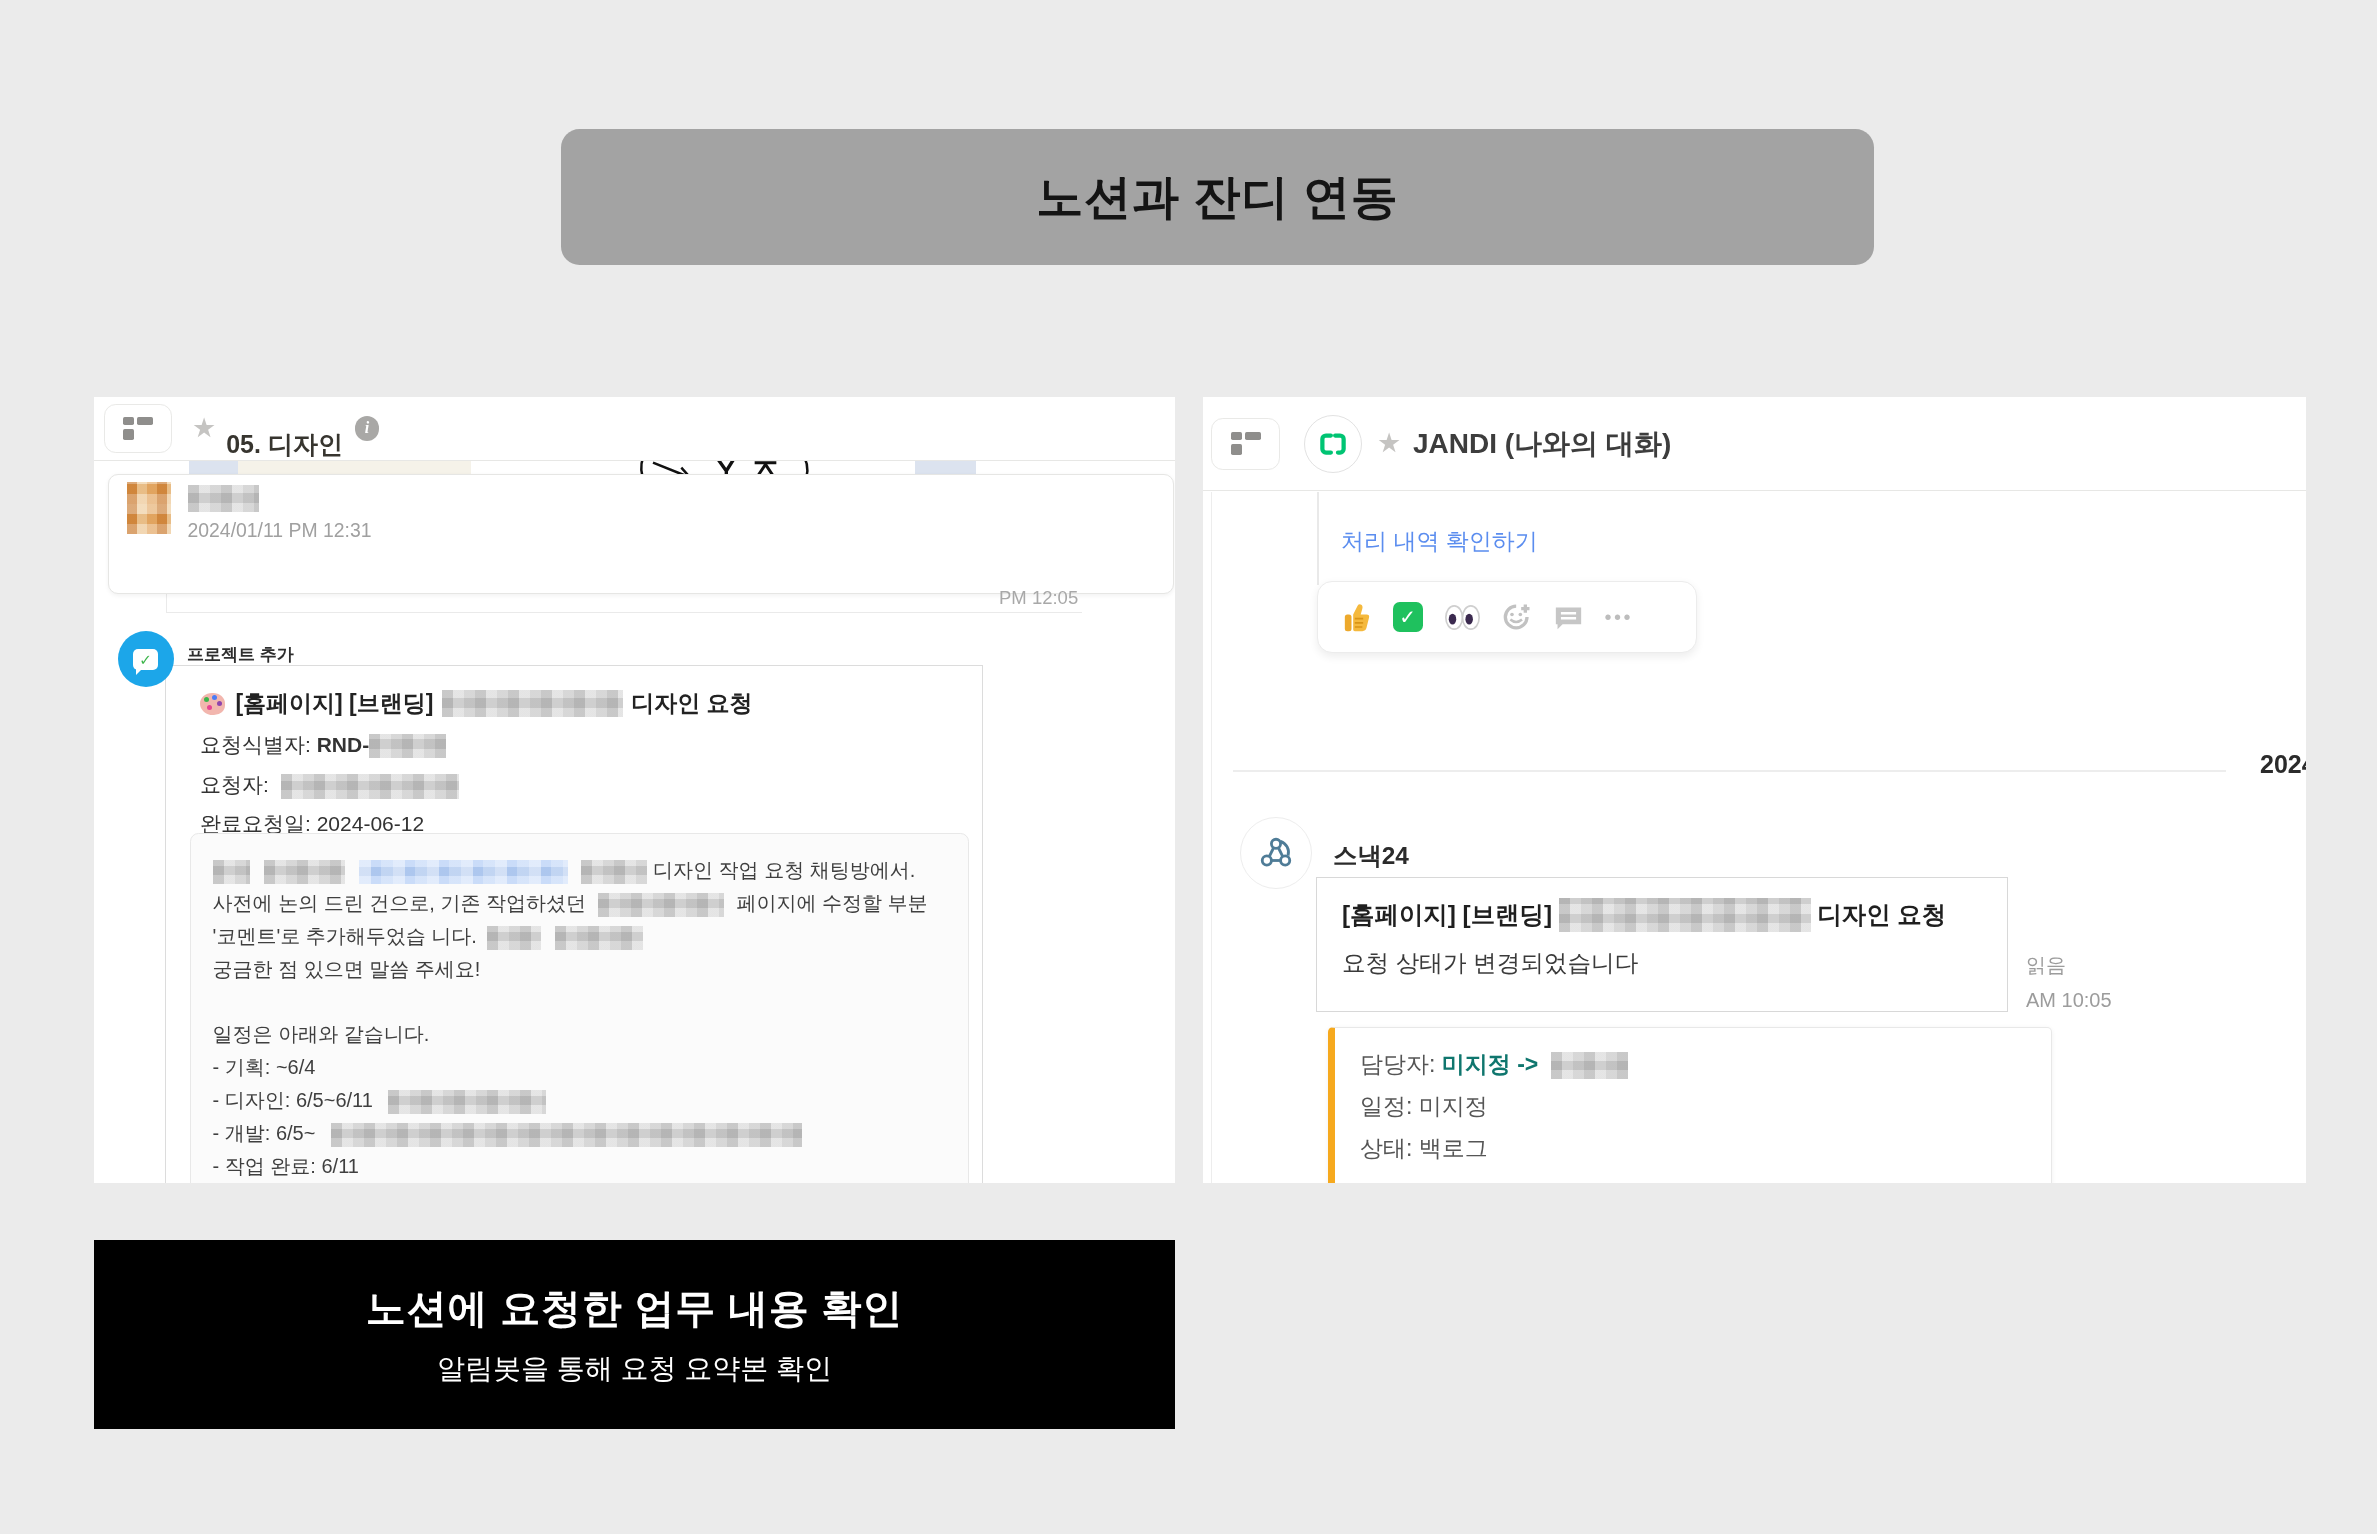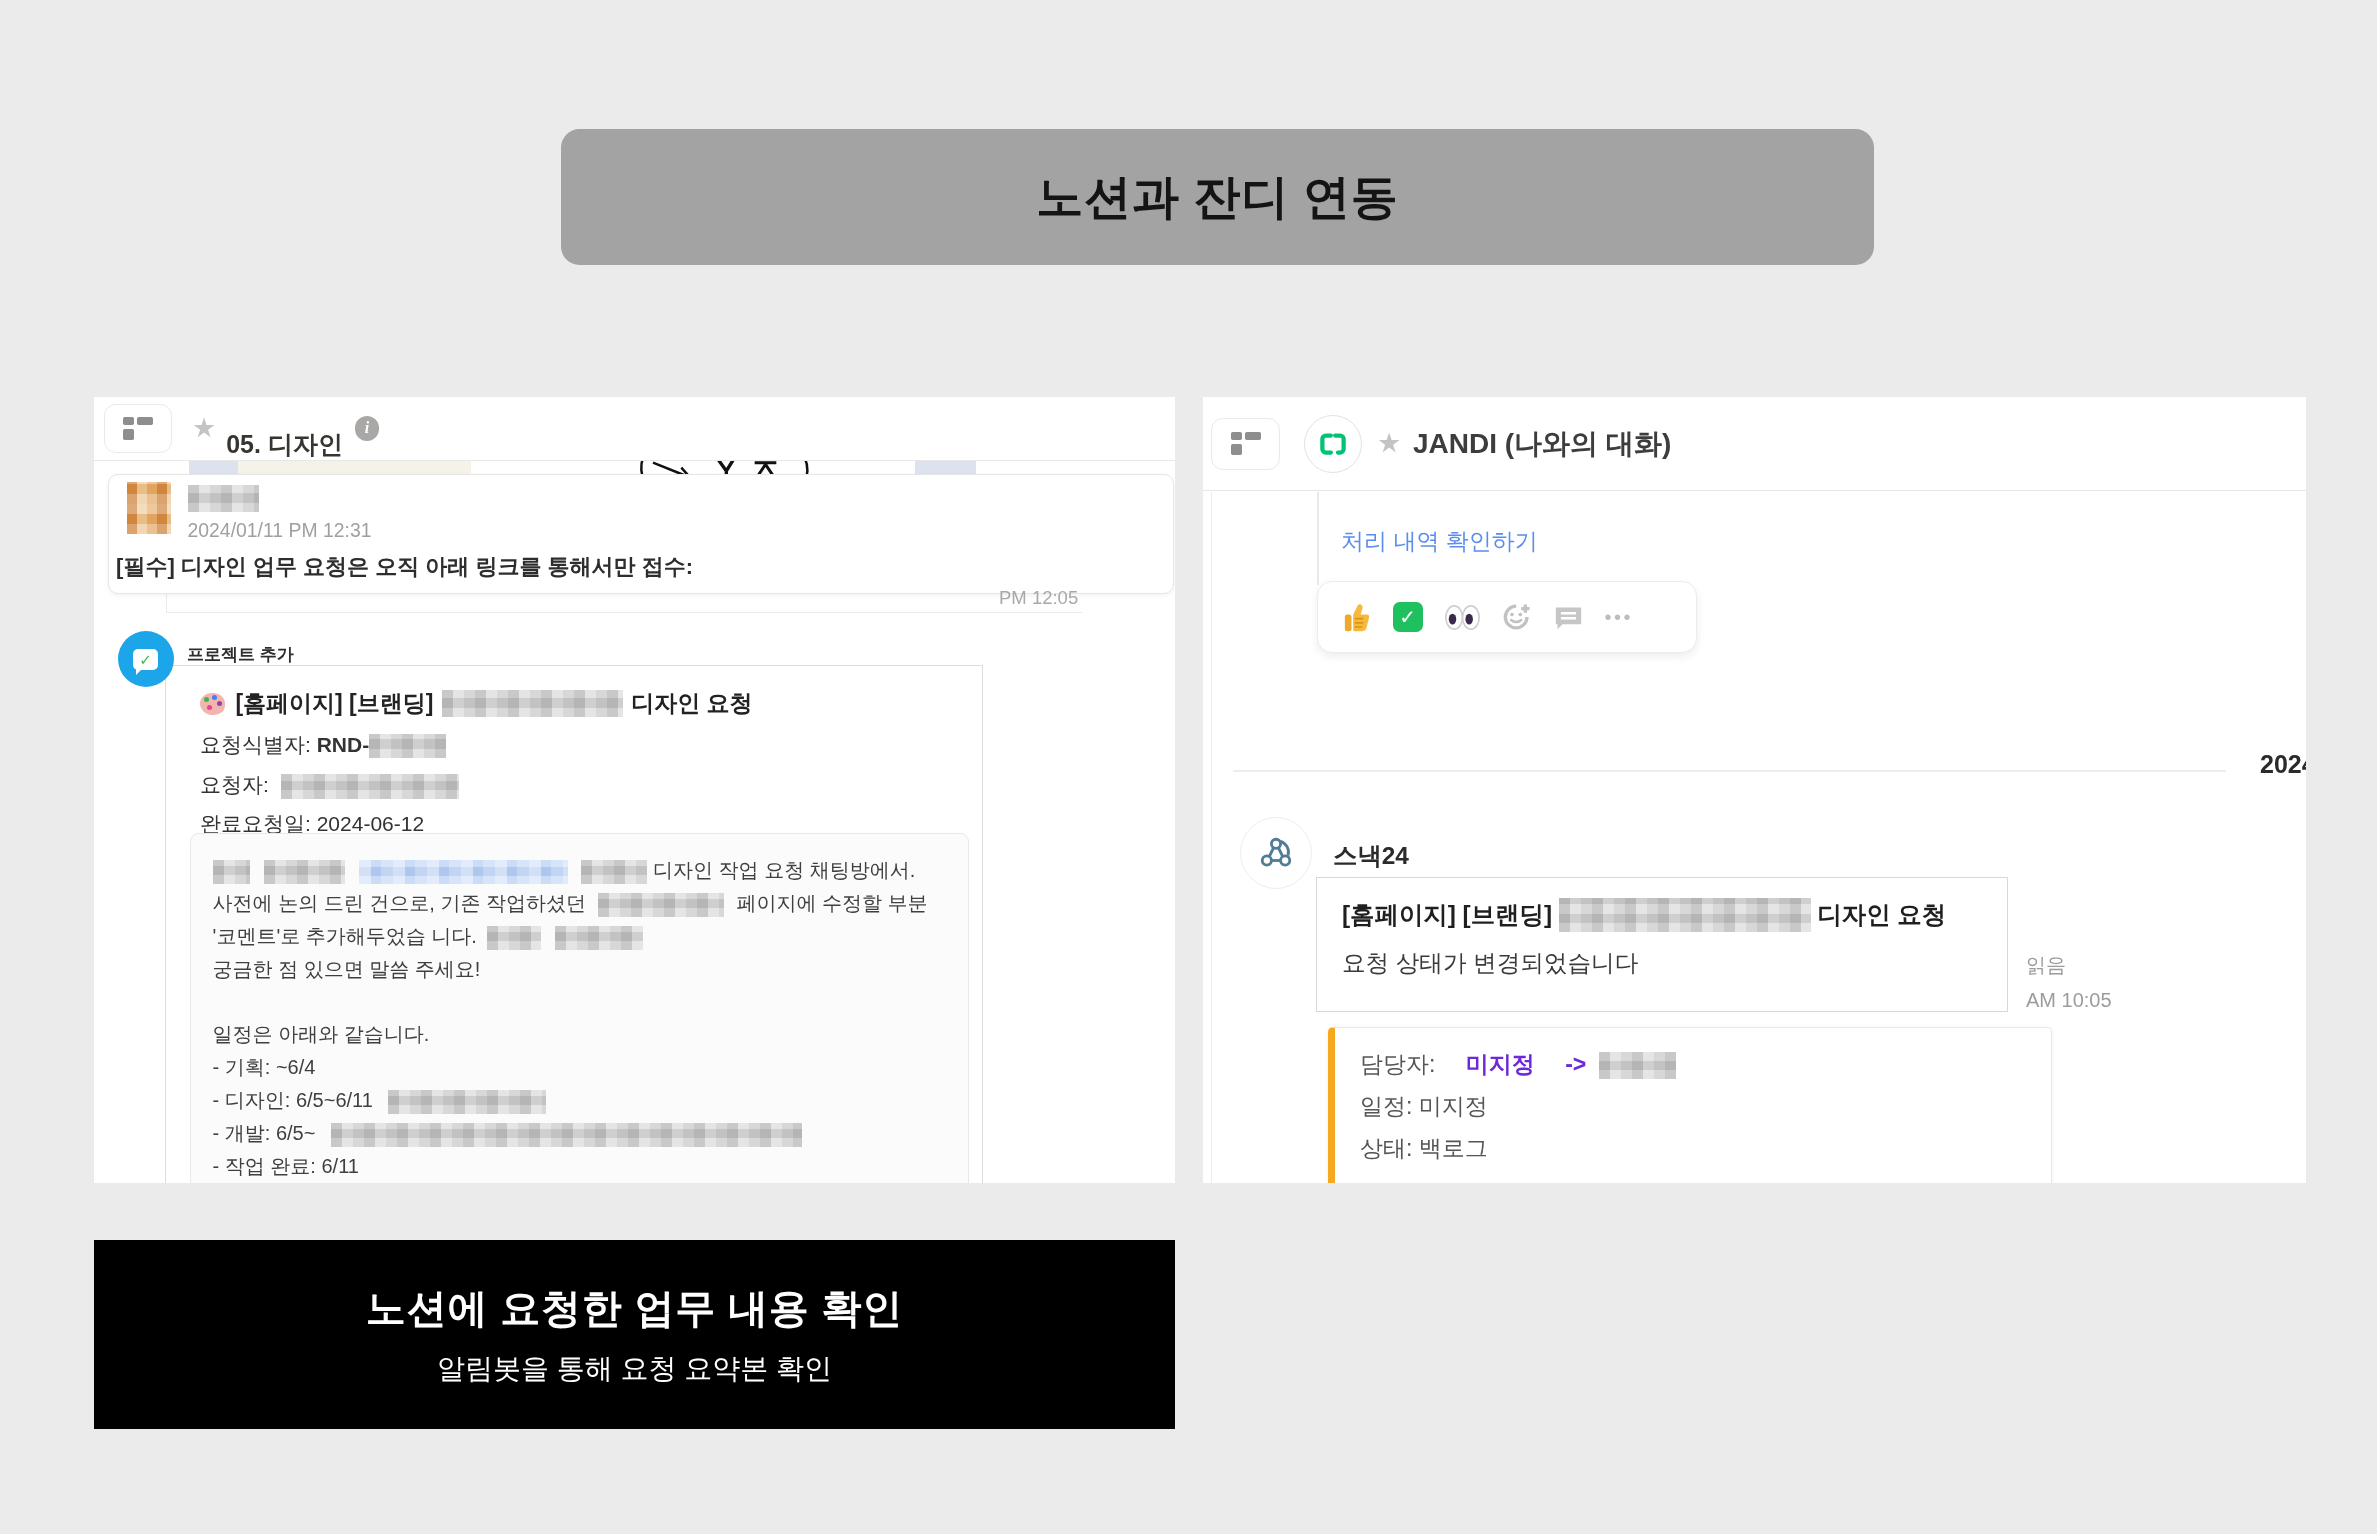--- a/index.html
+++ b/index.html
@@ -111,21 +111,21 @@
   .snack-name{position:absolute;left:130px;top:348px;font-size:24.4px;font-weight:800;color:#2b2b2b;}
   #jd-card1{position:absolute;left:113px;top:385px;width:692px;height:135px;border:1.7px solid #d8d8d8;background:#fff;
     box-sizing:border-box;padding:20px 25px;}
   #jd-card1 .trow{font-size:24.4px;font-weight:800;color:#1f1f1f;display:flex;align-items:center;gap:6.7px;}
   #jd-card1 .sub{font-size:23.6px;color:#3a3a3a;margin-top:15px;}
   .read-lbl{position:absolute;left:823px;top:460px;font-size:20px;color:#9c9c9c;}
   .time-lbl{position:absolute;left:823px;top:497px;font-size:20px;color:#9c9c9c;}
   #jd-card2{position:absolute;left:125px;top:535px;width:724px;height:242px;background:#fff;border:1.7px solid #e8e8e8;
     border-left:7.6px solid #f6a91e;border-radius:5px;box-shadow:0 1.7px 5px rgba(0,0,0,.06);
     box-sizing:border-box;padding:15px 25px;font-size:23px;color:#555;line-height:42px;}
-  #jd-card2 .bold{font-weight:800;color:#6d28d9;margin-left:24px;}
+  #jd-card2 .bold{font-weight:800;color:#0f766e;}
 
   
   .caption{position:absolute;top:1240px;height:189px;background:#000;display:flex;flex-direction:column;
     align-items:center;justify-content:center;}
   #cap-left{left:94px;width:1081px;}
   #cap-right{left:1203px;width:1103px;}
   .caption .c1{color:#fff;font-size:40px;font-weight:800;letter-spacing:0.8px;}
   .caption .c2{color:#fff;font-size:28px;margin-top:13.5px;}
 
   svg{display:block;}
@@ -166,21 +166,20 @@
       </svg>
     </div>
 
     <div class="underlay"></div>
     <span class="pm-side">PM 12:05</span>
 
     <div id="np-card1">
       <div class="avatar-px"></div>
       <div class="px-g nameblur"></div>
       <div class="time">2024/01/11 PM 12:31</div>
-      <div class="body">[필수] 디자인 업무 요청은 오직 아래 링크를 통해서만 접수:</div>
     </div>
 
     <div class="bot-ico">
       <div class="bubble">
           <span class="chk">✓</span>
         </div>
     </div>
     <div class="bot-label">프로젝트 추가</div>
 
     <div id="np-card2">

